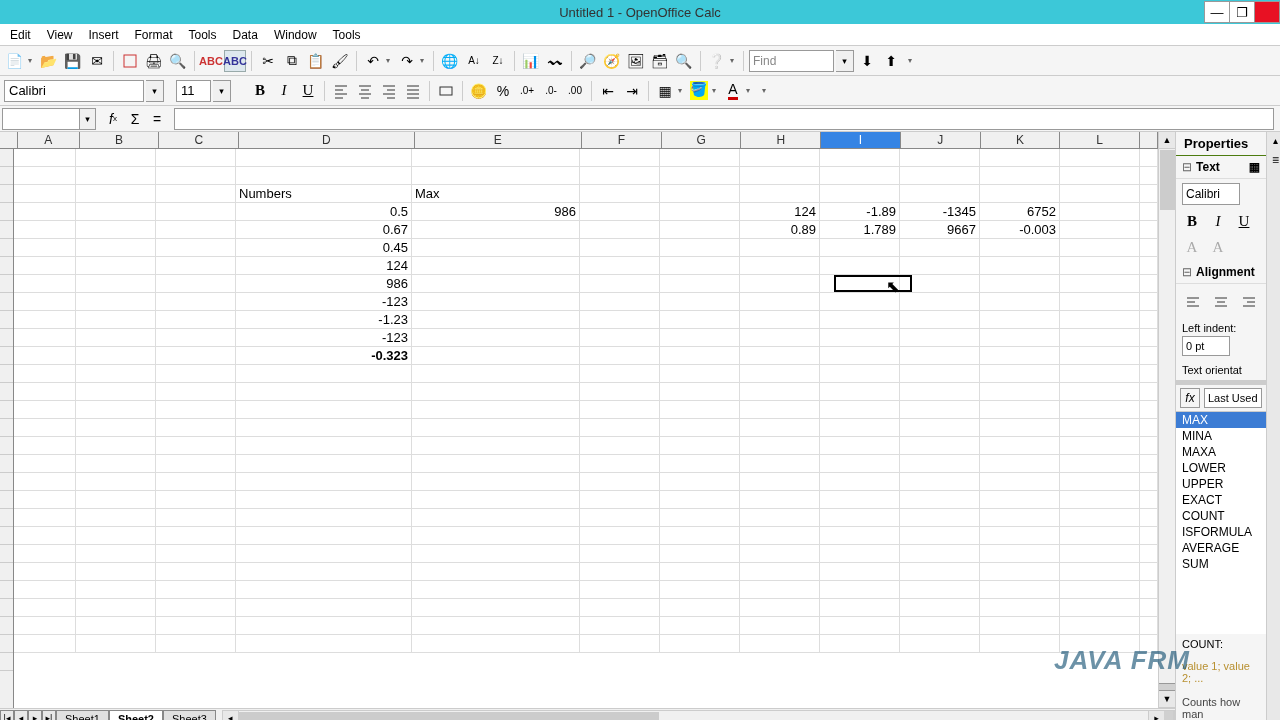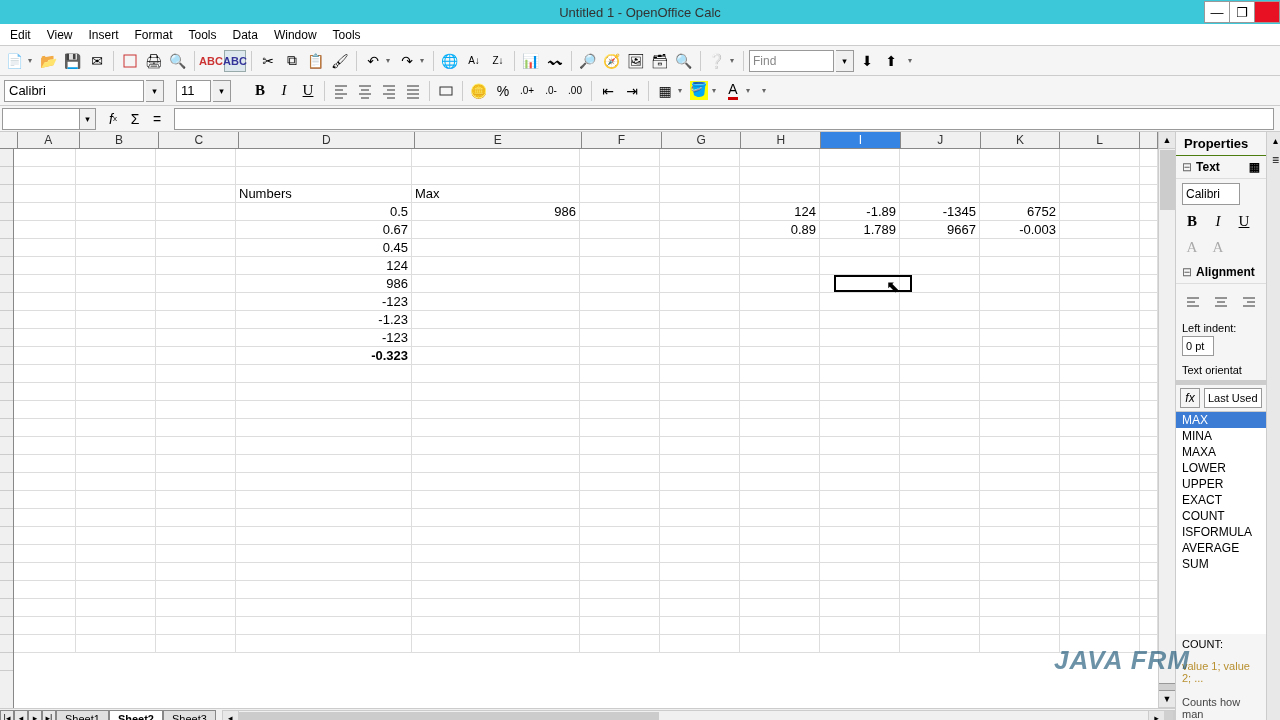--- a/index.html
+++ b/index.html
@@ -73,21 +73,21 @@
 .side-rail { width: 18px; background: #e8e8e8; border-left: 1px solid #ccc; }
 .prop-title { padding: 4px 8px; font-size: 13px; font-weight: bold; border-bottom: 1px solid #4d7c0f; }
 .panel-head { padding: 4px 6px; font-size: 12px; font-weight: bold; border-bottom: 1px solid #ddd; display: flex; align-items: center; }
 .panel-head::before { content: "⊟"; margin-right: 4px; font-weight: normal; color: #666; }
 .panel-body { padding: 4px 6px; }
 .side-font { width: 58px; height: 22px; border: 1px solid #999; padding-left: 3px; background:#fff; font-size: 12px; display:flex; align-items:center; }
 .side-format-row { display: flex; gap: 6px; margin-top: 6px; }
 .side-format-cell { width: 20px; height: 20px; display: flex; align-items: center; justify-content: center; font-family: 'Times New Roman', serif; font-size: 15px; }
 .side-align-row { display: flex; gap: 6px; margin-top: 4px; }
 .side-lbl { font-size: 11px; margin-top: 8px; }
-.side-input { width: 32px; height: 20px; border: 1px solid #999; padding-left: 3px; font-size: 11px; background:#fff; margin-top: 2px; display:flex;align-items:center;}
+.side-input { width: 48px; height: 20px; border: 1px solid #999; padding-left: 3px; font-size: 11px; background:#fff; margin-top: 2px; display:flex;align-items:center;}
 
 .fx-area { border-top: 1px solid #ccc; flex:1; display:flex; flex-direction:column;}
 .fx-head { display: flex; align-items: center; border-bottom: 1px solid #ccc; padding: 3px 4px; }
 .fx-icon { width: 20px; height: 20px; border: 1px solid #999; display: flex; align-items: center; justify-content: center; font-style: italic; font-size: 12px; }
 .fx-cat { flex: 1; border: 1px solid #999; margin-left: 4px; padding-left: 3px; font-size: 11px; background: #fff; height: 20px; display:flex;align-items:center;}
 .fx-list { flex: 1; font-size: 12px; background: #fff; }
 .fx-item { padding: 1px 6px; }
 .fx-item.sel { background: #3c7cd4; color: #fff; }
 .fx-desc { font-size: 11px; padding: 6px; color: #444; }
 .fx-count { font-size: 11px; padding: 4px 6px; }

